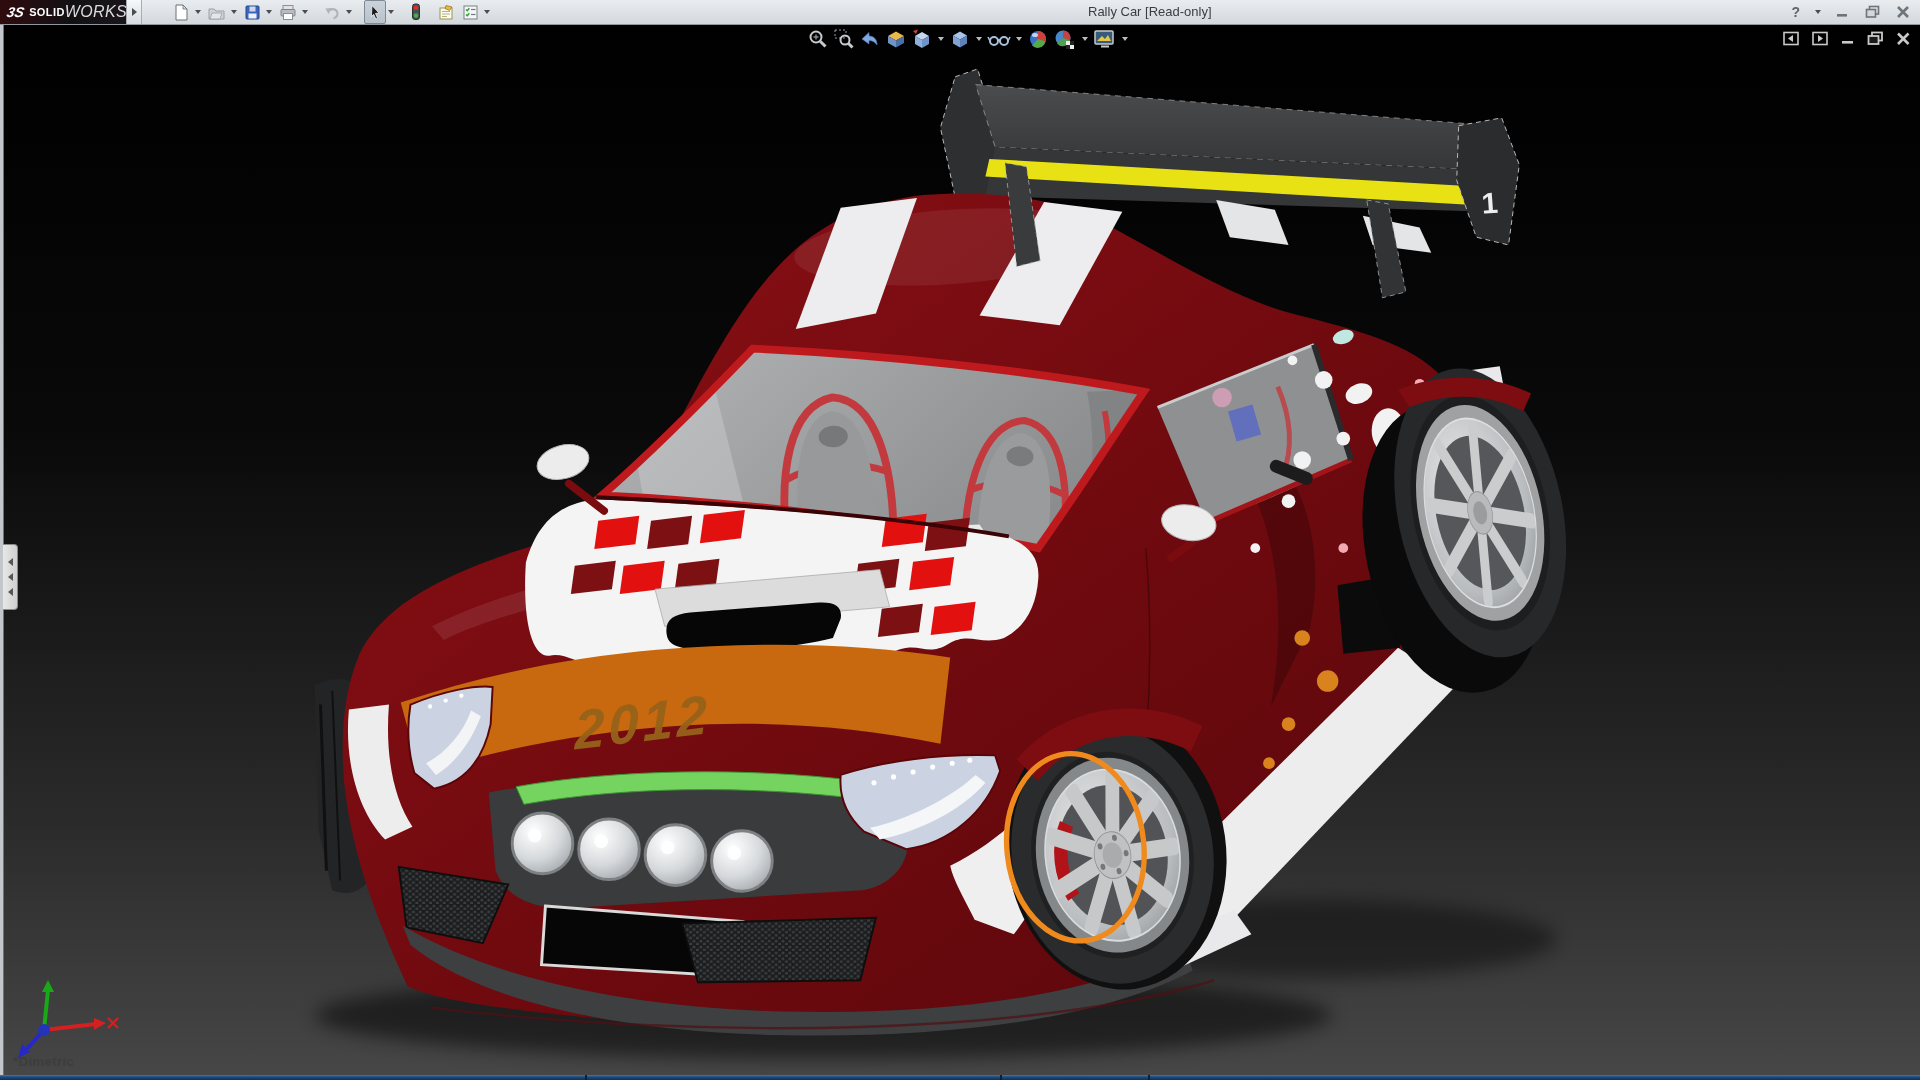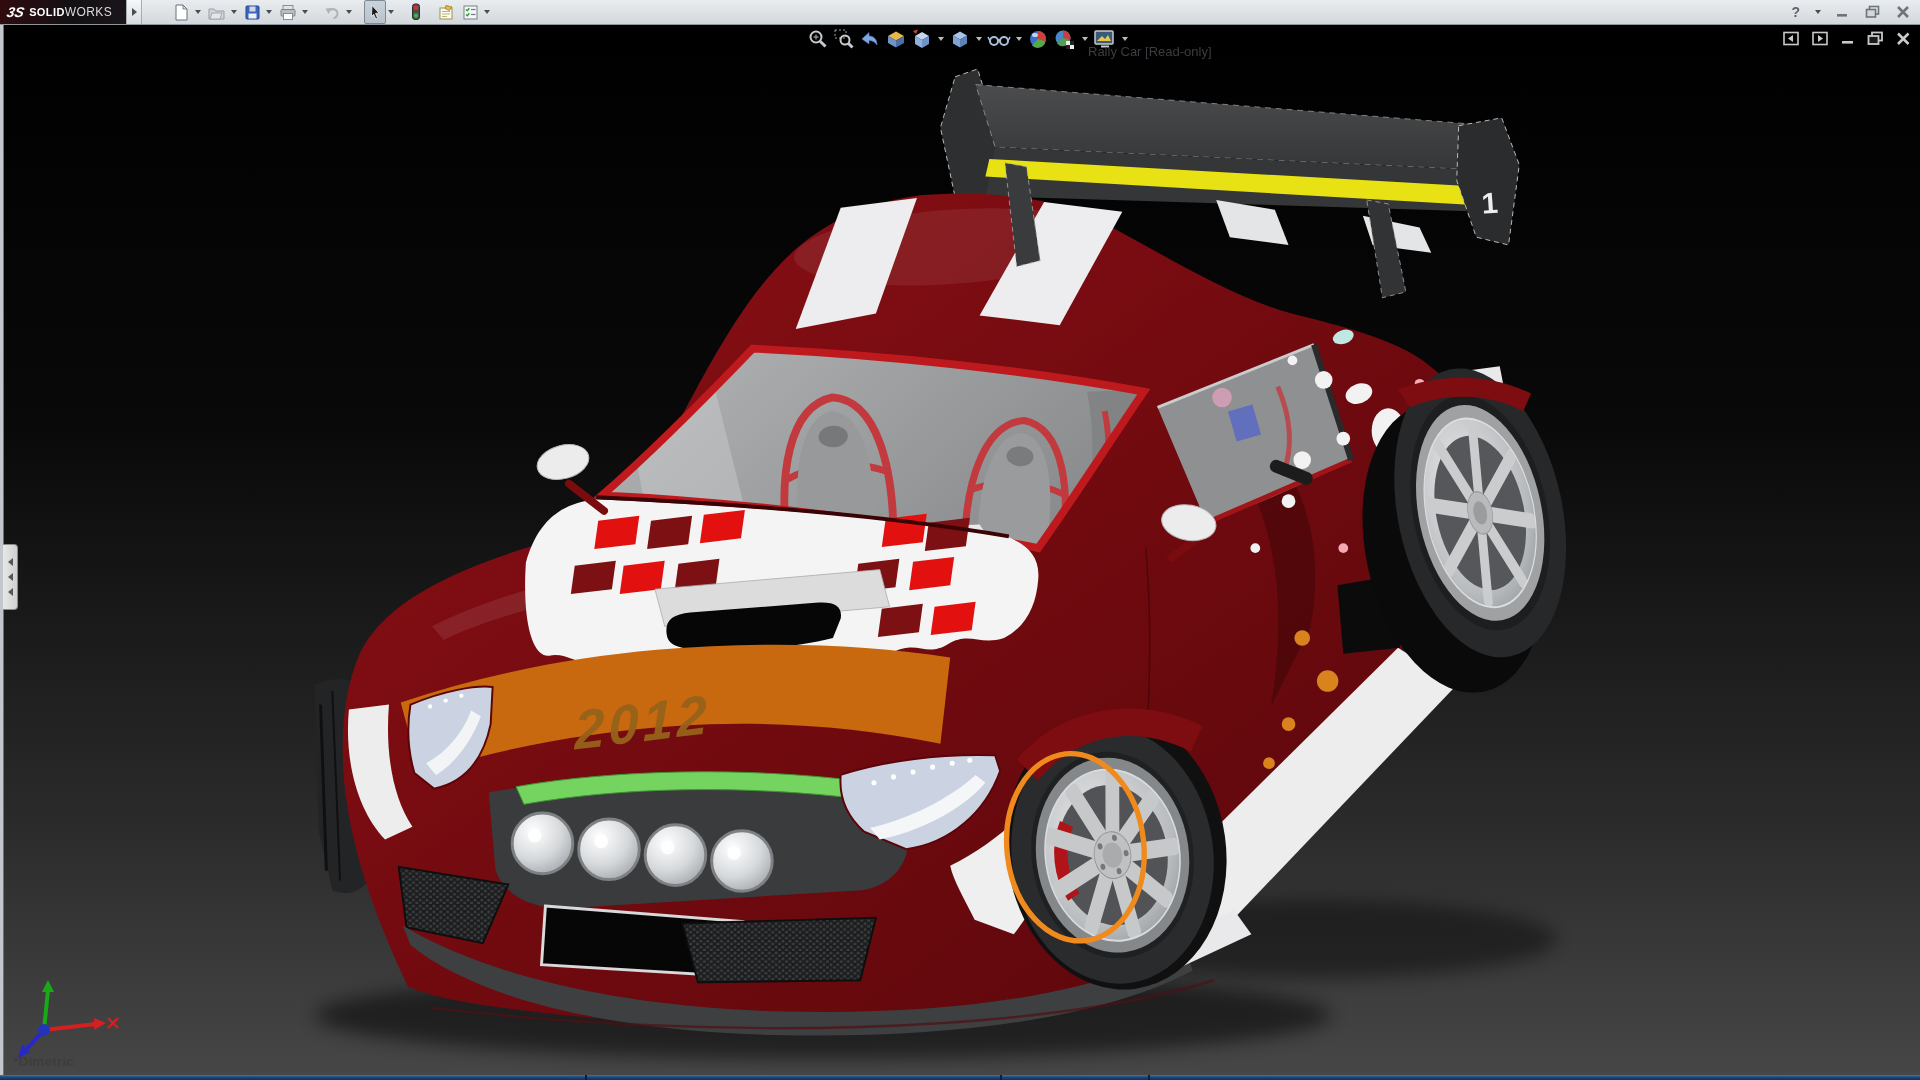--- a/index.html
+++ b/index.html
@@ -5,31 +5,31 @@
   html,body{margin:0;padding:0;}
   body{width:1920px;height:1080px;overflow:hidden;background:#000;font-family:"Liberation Sans",sans-serif;position:relative;}
   
   .titlebar{position:absolute;top:0;left:0;width:1920px;height:24px;
     background:linear-gradient(#e9edf0,#d3d8dc);border-bottom:1px solid #8f969c;z-index:30;}
   .logo{position:absolute;left:0;top:0;width:126px;height:24px;
     background:linear-gradient(90deg,#300b0e,#131013 55%,#1a151a);
     display:flex;align-items:center;padding-left:7px;box-sizing:border-box;}
   .logo-prefix{color:#fff;font-style:italic;font-weight:bold;font-size:14px;margin-right:5px;transform:skewX(-12deg);}
   .logo-bold{color:#fff;font-weight:bold;font-size:11px;letter-spacing:.4px;}
-  .logo-light{color:#dcdcdc;font-weight:normal;font-size:12px;letter-spacing:.4px;}
+  .logo-light{color:#dcdcdc;font-weight:normal;font-size:16px;letter-spacing:.4px;font-style:italic;}
   .logo-tab{position:absolute;left:126px;top:0;width:14px;height:24px;
     background:linear-gradient(#f6f8fa,#d7dce0);border-right:1px solid #a7adb3;border-left:1px solid #a7adb3;
     display:flex;align-items:center;justify-content:center;cursor:pointer;}
   .logo-tab .tri{width:0;height:0;border-top:4px solid transparent;border-bottom:4px solid transparent;border-left:5px solid #4a4e53;}
   .tb{position:absolute;left:170px;top:1px;height:22px;display:flex;align-items:center;}
   .tb-btn{height:20px;display:flex;align-items:center;padding:1px 2px;border:1px solid transparent;border-radius:2px;}
   .tb-btn.pressed{background:linear-gradient(#cad3db,#b7c2cc);border:1px solid #7e8994;}
   .dd{width:0;height:0;border-left:3.5px solid transparent;border-right:3.5px solid transparent;border-top:4px solid #4a4e53;margin:0 4px 0 2px;cursor:pointer;}
   .gap{width:8px;}
-  .title{position:absolute;left:1088px;top:4px;font-size:13px;color:#3a3d41;white-space:nowrap;margin-top:40px;}
+  .title{position:absolute;left:1088px;top:4px;font-size:13px;color:#3a3d41;white-space:nowrap;}
   .winctl{position:absolute;right:10px;top:0;height:24px;display:flex;align-items:center;gap:15px;}
   .help-q{color:#5f646a;font-weight:bold;font-size:14px;cursor:pointer;}
   
   .viewport{position:absolute;top:24px;left:0;width:1920px;height:1056px;
     background:linear-gradient(#000 0%,#090909 38%,#2b2b2b 76%,#474747 100%);overflow:hidden;}
   .scene{position:absolute;top:0;left:0;}
   .headsup{position:absolute;left:806px;top:3px;display:flex;align-items:center;z-index:10;}
   .hu-btn{display:flex;align-items:center;padding:1px;margin-right:2px;cursor:pointer;}
   .dd.light{border-top-color:#b9bcbe;}
   .docctl{position:absolute;right:9px;top:7px;display:flex;align-items:center;gap:12px;z-index:10;}

